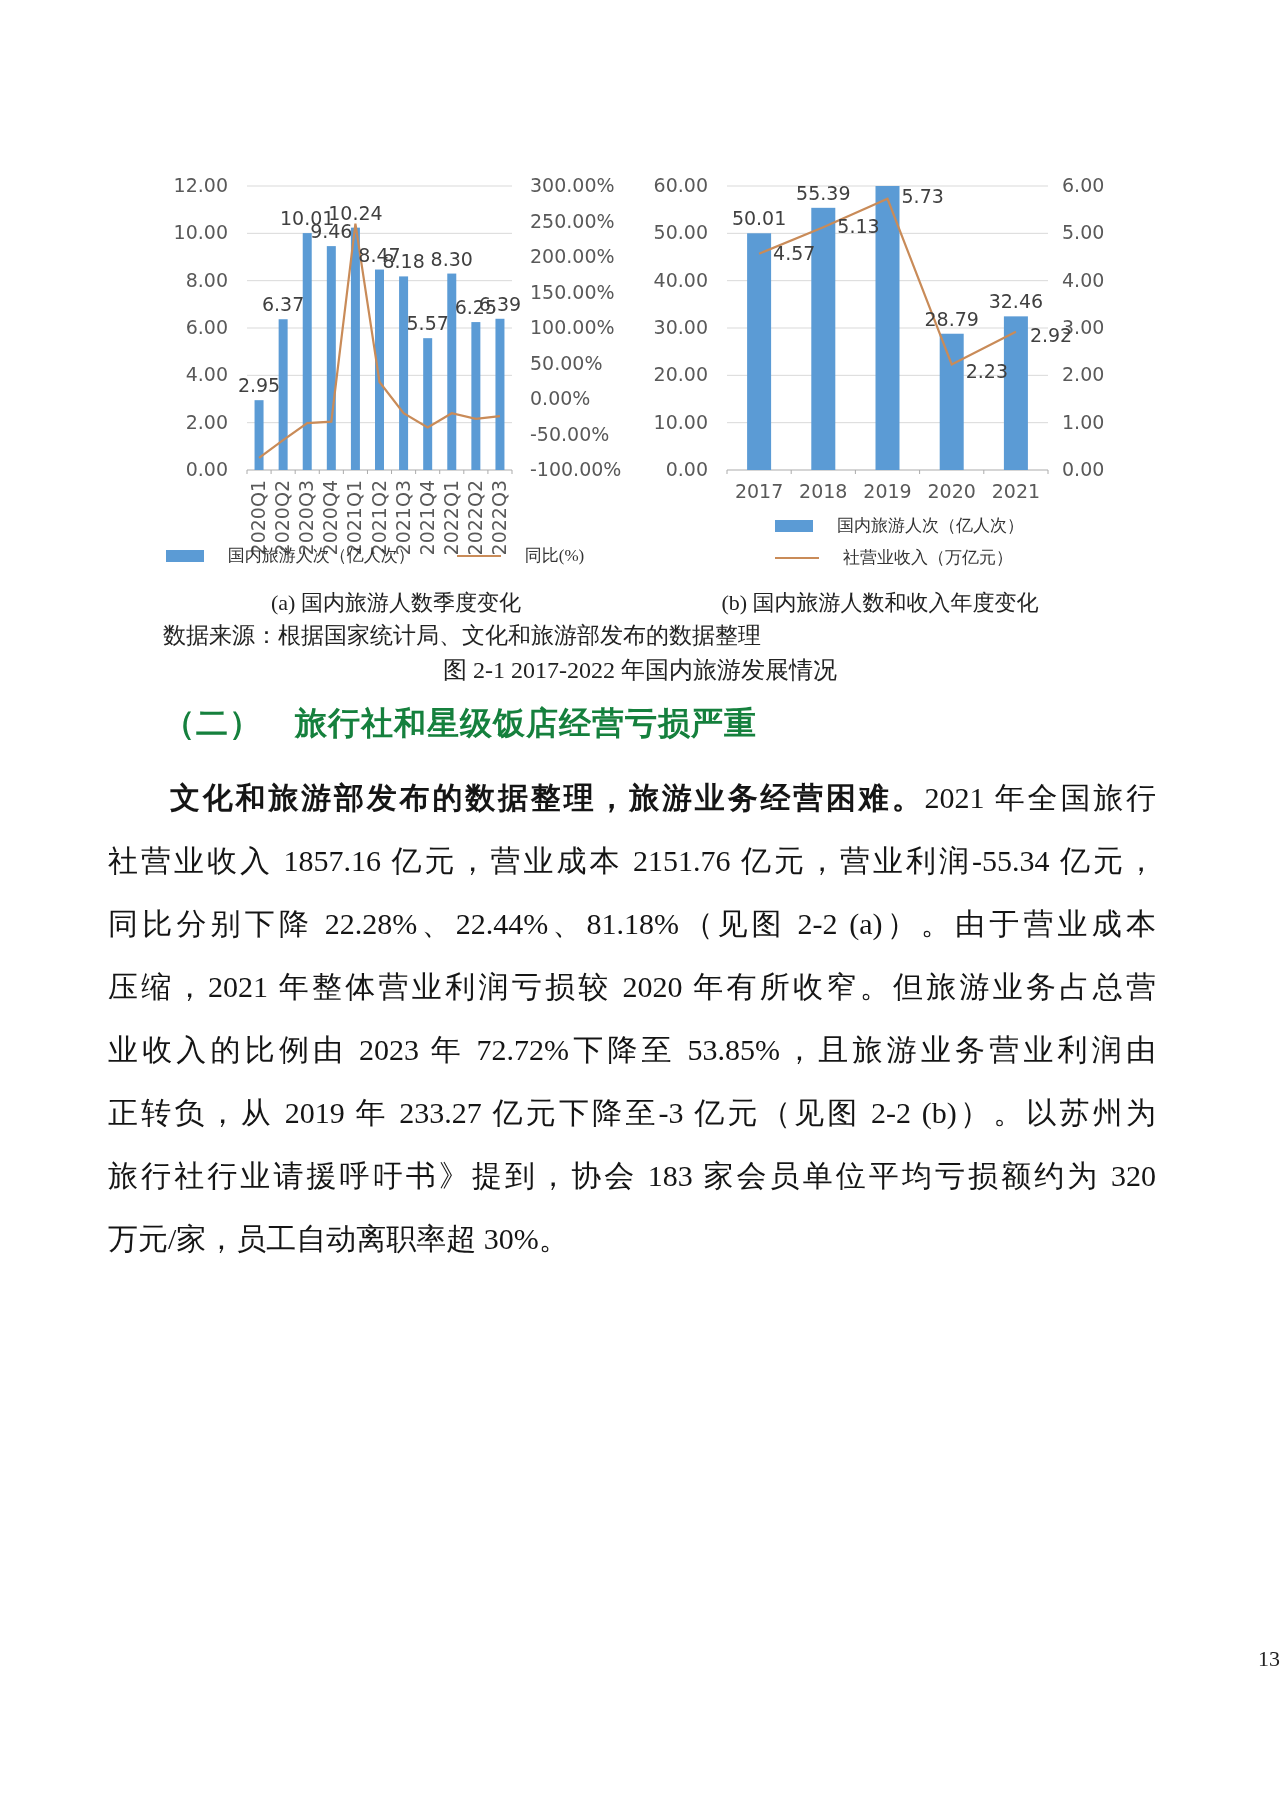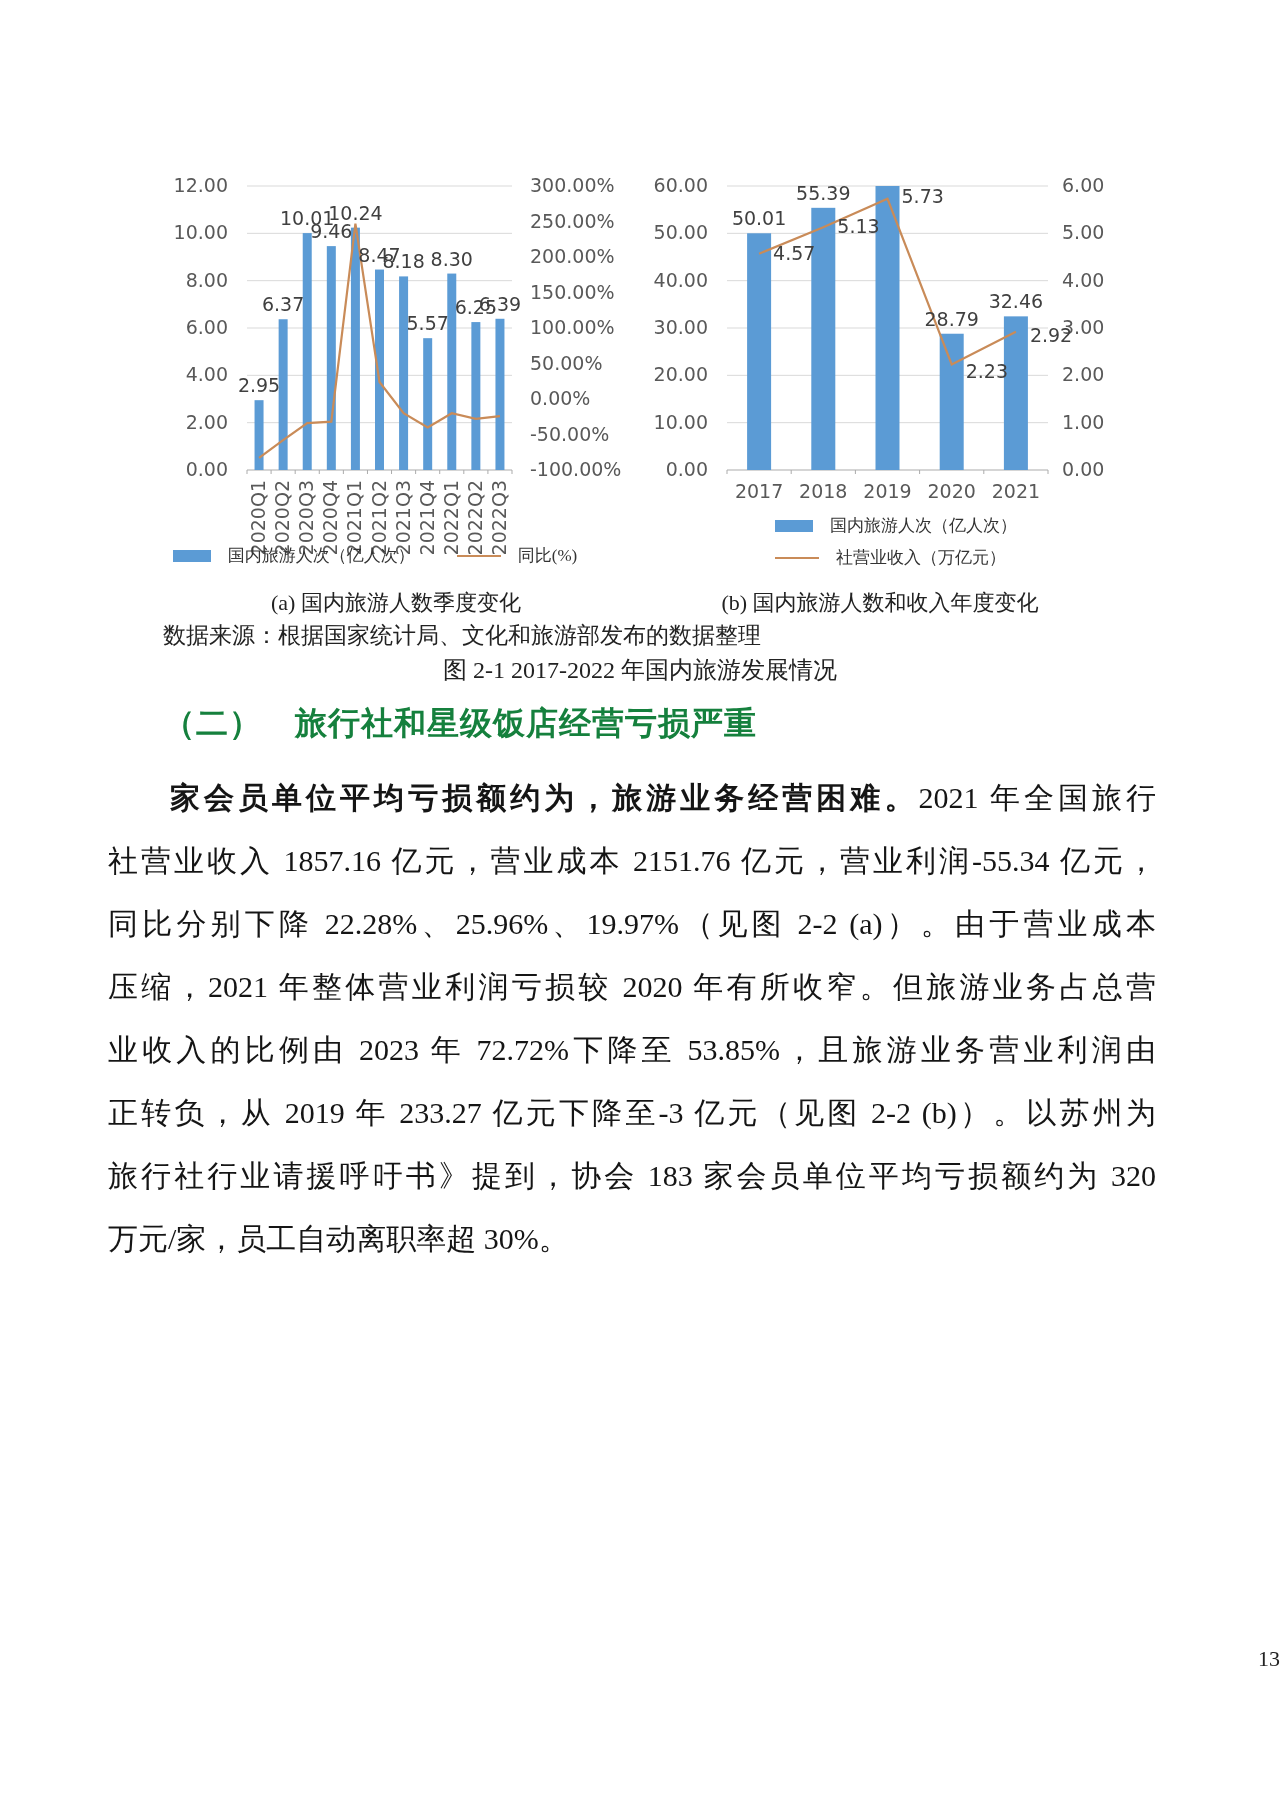--- a/index.html
+++ b/index.html
@@ -9,21 +9,21 @@
     font-family:"Liberation Serif","DejaVu Serif",serif;color:#1d1d1d;
   }
   svg{position:absolute;overflow:visible;}
   .ax{font-family:"DejaVu Sans","Liberation Sans",sans-serif;font-size:19px;fill:#595959;}
   .dl{font-family:"DejaVu Sans","Liberation Sans",sans-serif;font-size:19px;fill:#404040;}
   .legend{position:absolute;font-family:"Liberation Serif","DejaVu Serif",serif;
     font-size:17px;color:#333;}
   #legend-a{left:150px;top:544px;width:450px;display:flex;justify-content:center;
     align-items:center;gap:42px;}
   #legend-b{left:775px;top:514px;display:flex;flex-direction:column;gap:9px;align-items:flex-start;}
-  .lg-item{display:flex;align-items:center;gap:17px;white-space:nowrap;}
+  .lg-item{display:flex;align-items:center;gap:24px;white-space:nowrap;}
   .caption{position:absolute;width:400px;text-align:center;font-size:22px;color:#222;}
   #caption-a{left:196px;top:588px;}
   #caption-b{left:680px;top:588px;}
   #source-line{position:absolute;left:163px;top:620px;font-size:23px;color:#222;}
   #figure-title{position:absolute;left:340px;top:654px;width:600px;text-align:center;
     font-size:24px;color:#222;}
   #section-heading{position:absolute;left:163px;top:702px;font-size:32px;font-weight:bold;
     color:#15803d;letter-spacing:1px;}
   #paragraph{position:absolute;left:108px;top:766px;width:1048px;font-size:30px;color:#151515;}
   .tline{height:63px;line-height:63px;text-align:justify;text-align-last:justify;
@@ -184,23 +184,23 @@
   <div id="caption-a" class="caption">(a) 国内旅游人数季度变化</div>
   <div id="caption-b" class="caption">(b) 国内旅游人数和收入年度变化</div>
 
   <div id="source-line">数据来源：根据国家统计局、文化和旅游部发布的数据整理</div>
 
   <div id="figure-title">图 2-1 2017-2022 年国内旅游发展情况</div>
 
   <div id="section-heading">（二）　旅行社和星级饭店经营亏损严重</div>
 
   <div id="paragraph">
-    <div class="tline first"><b>家会员单位平均亏损额约为，旅游业务经营困难。</b><span>2021 年全国旅行</span></div>
+    <div class="tline first"><b>文化和旅游部发布的数据整理，旅游业务经营困难。</b><span>2021 年全国旅行</span></div>
   <div class="tline">社营业收入 1857.16 亿元，营业成本 2151.76 亿元，营业利润-55.34 亿元，</div>
-      <div class="tline">同比分别下降 22.28%、25.96%、19.97%（见图 2-2 (a)）。由于营业成本</div>
+      <div class="tline">同比分别下降 22.28%、22.44%、81.18%（见图 2-2 (a)）。由于营业成本</div>
       <div class="tline">压缩，2021 年整体营业利润亏损较 2020 年有所收窄。但旅游业务占总营</div>
       <div class="tline">业收入的比例由 2023 年 72.72%下降至 53.85%，且旅游业务营业利润由</div>
       <div class="tline">正转负，从 2019 年 233.27 亿元下降至-3 亿元（见图 2-2 (b)）。以苏州为</div>
       <div class="tline">旅行社行业请援呼吁书》提到，协会 183 家会员单位平均亏损额约为 320</div>
       <div class="tline last">万元/家，员工自动离职率超 30%。</div>
     </div>
 
   <div id="page-number">13</div>
 </div>
 

